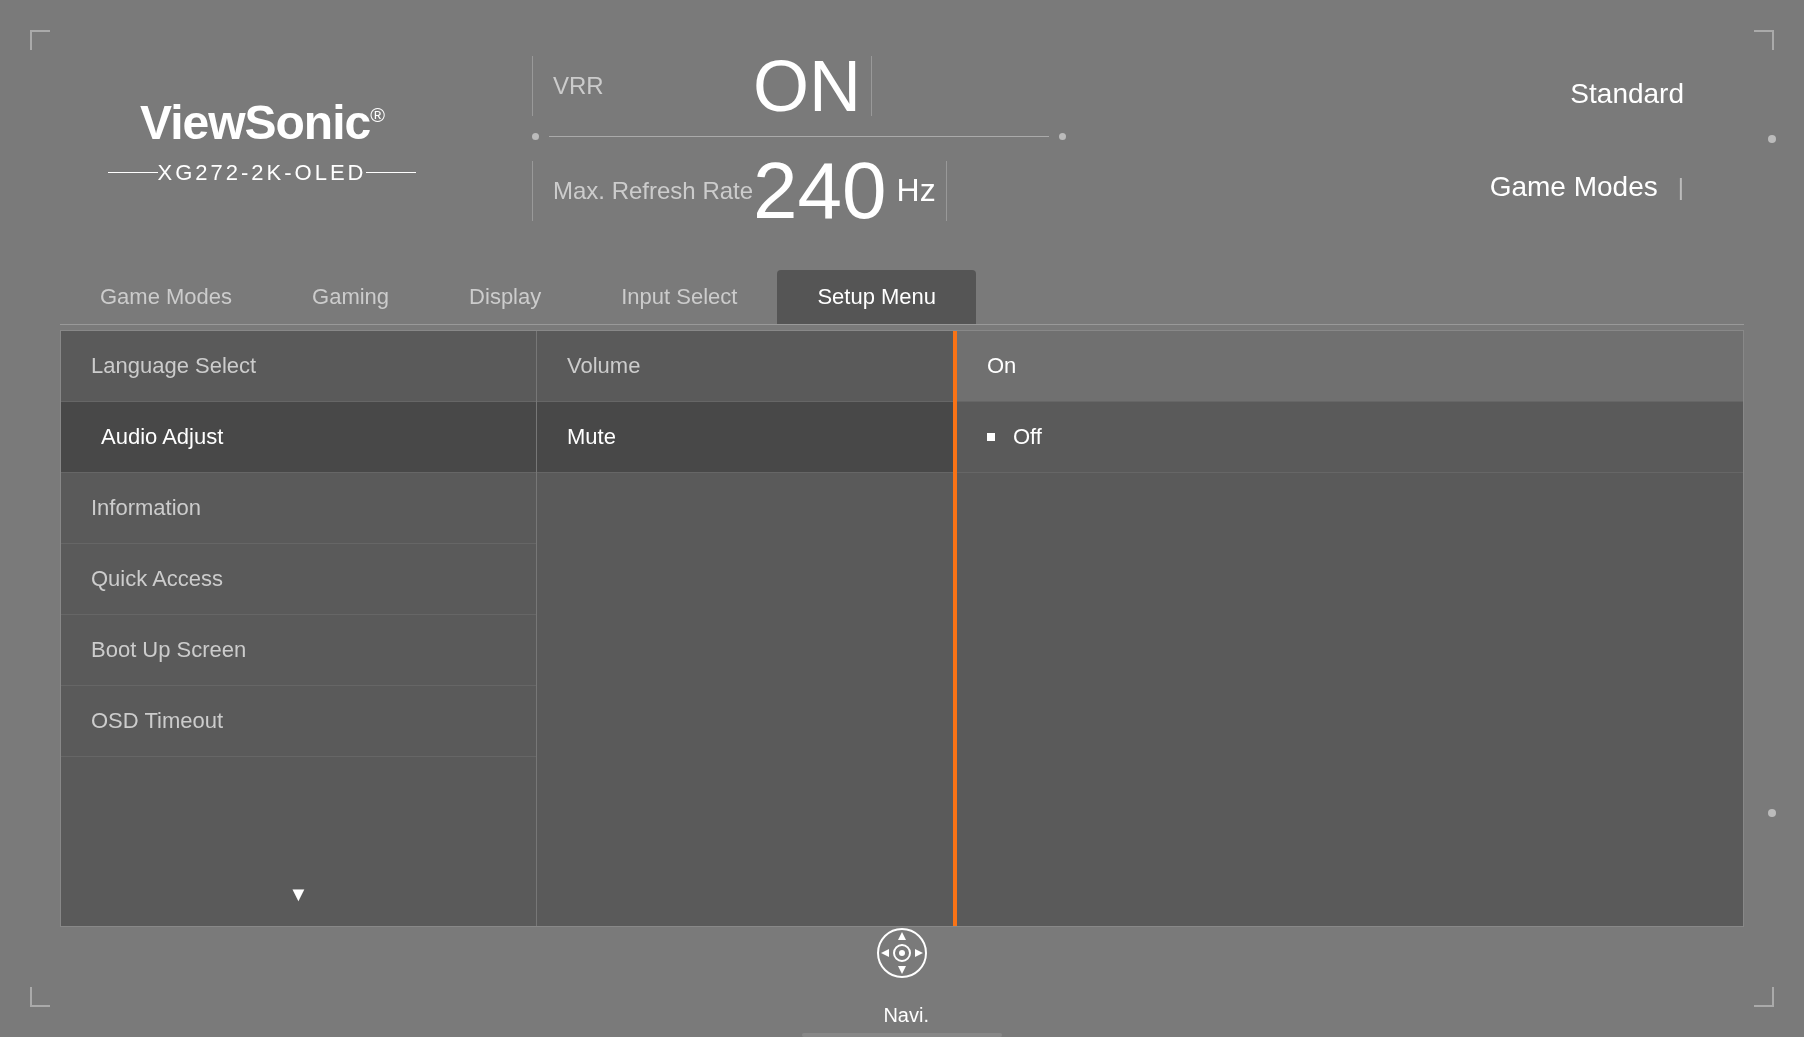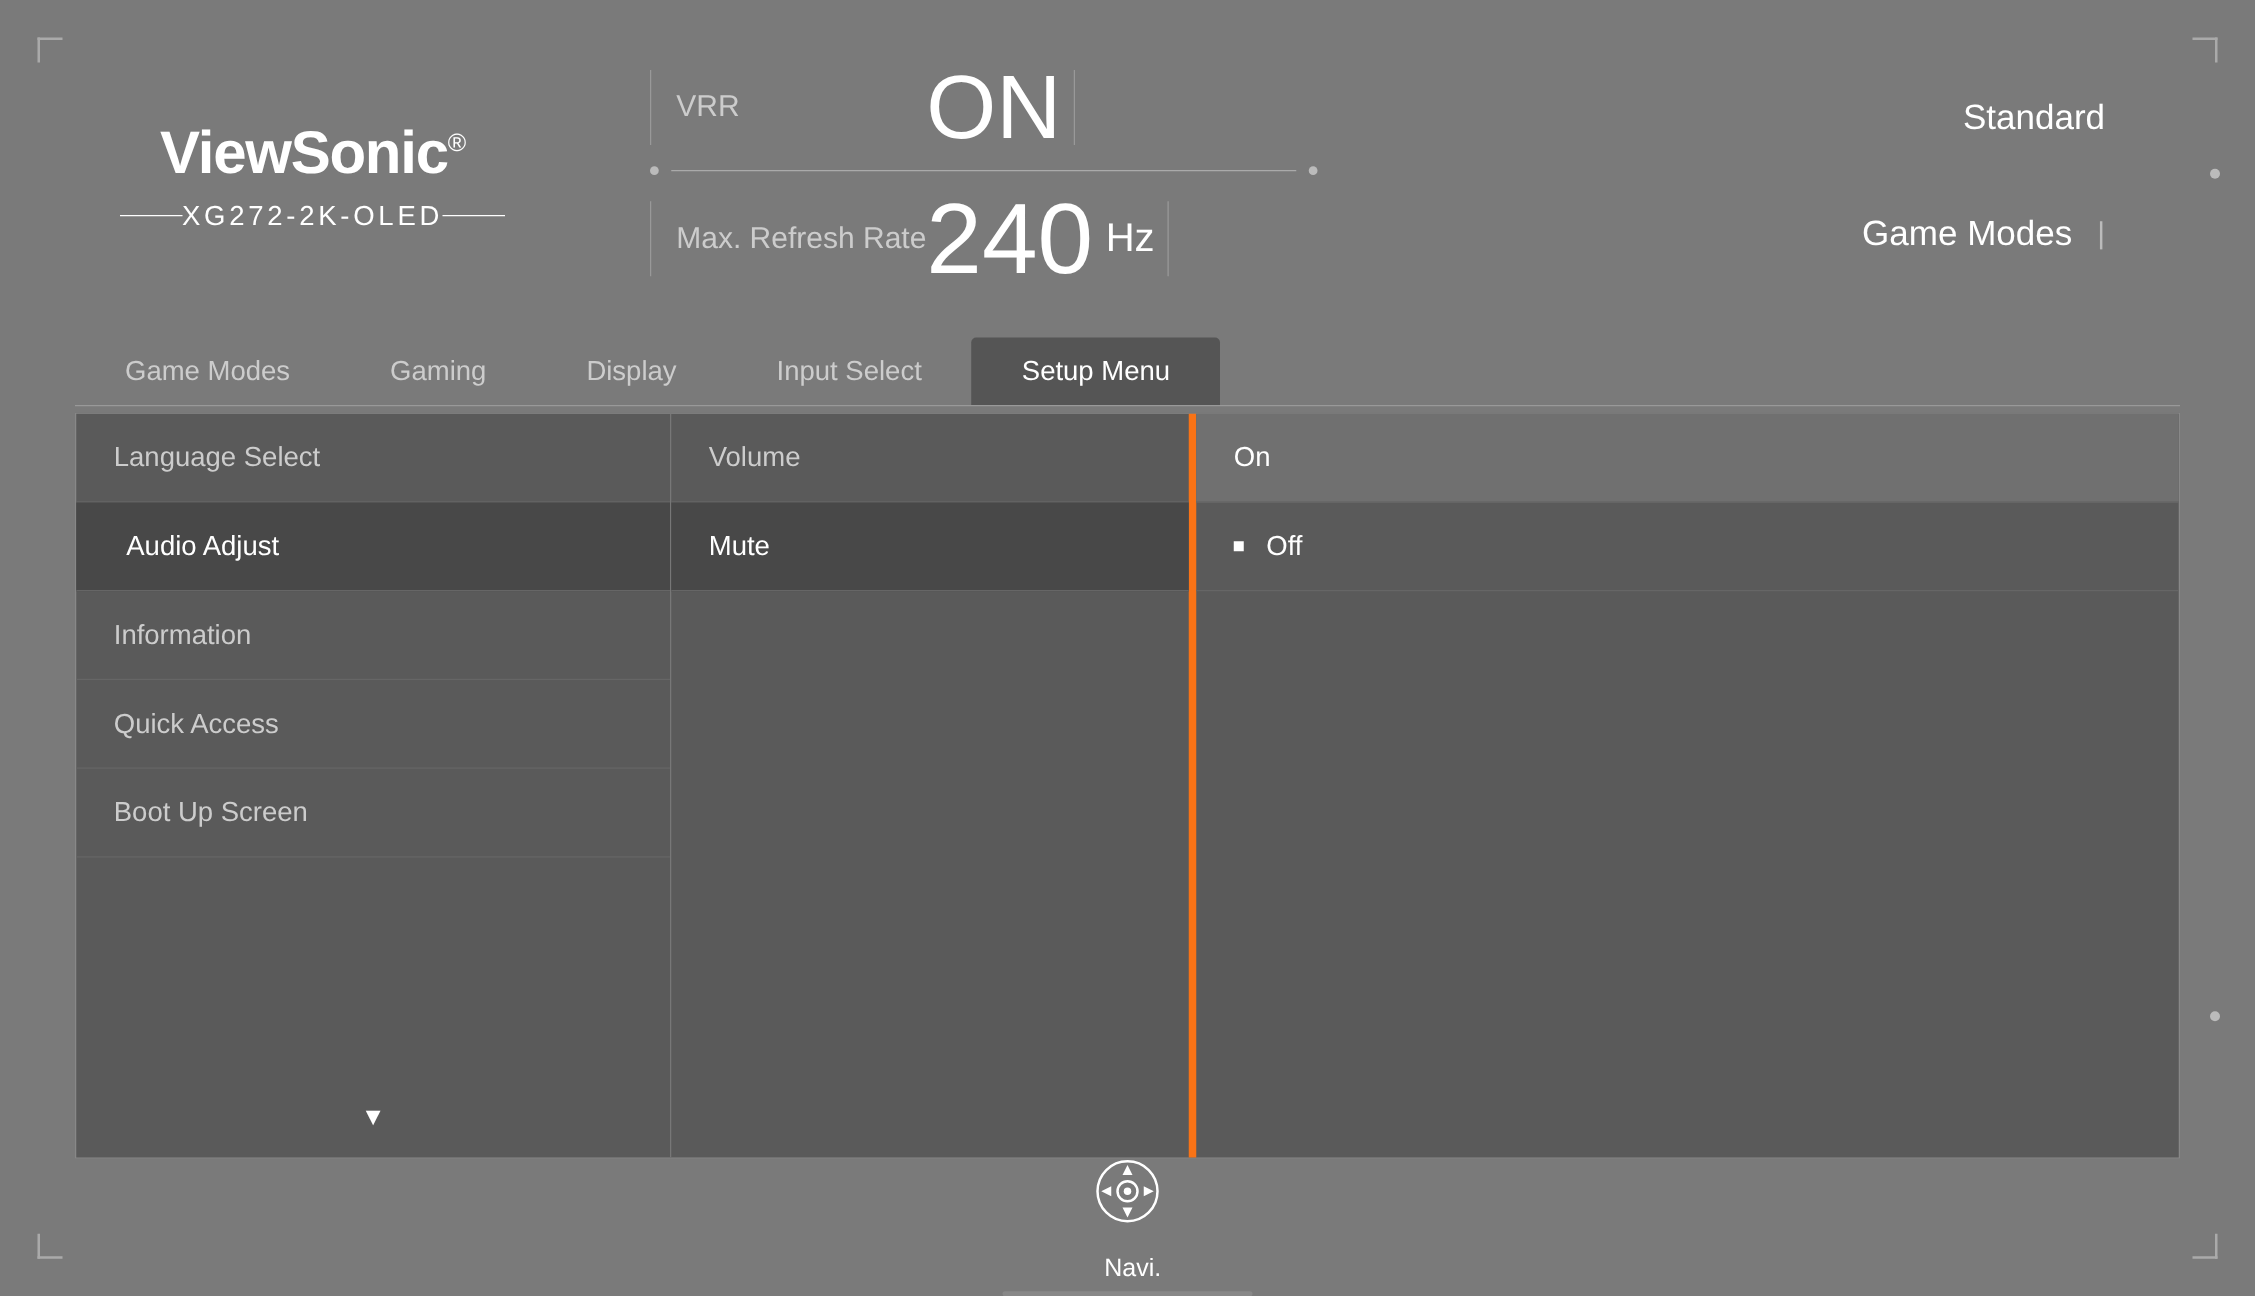--- a/index.html
+++ b/index.html
@@ -17,21 +17,21 @@
       width: 100%;
       height: 100%;
       background-color: #7a7a7a;
       position: relative;
     }
 
     
     .top-area {
       position: absolute;
       top: 0;
-      left: 0;
+      left: 12px;
       right: 0;
       height: 280px;
       display: flex;
       align-items: center;
       padding: 0 60px;
     }
 
     
     .brand-section {
       display: flex;
@@ -200,21 +200,21 @@
       justify-content: center;
       align-items: center;
       padding: 20px;
       color: white;
       font-size: 20px;
     }
 
     
     .menu-middle {
       width: 420px;
-      border-right: 6px solid #f97316;
+      border-right: 4px solid #f97316;
       display: flex;
       flex-direction: column;
     }
 
     .sub-menu-item {
       padding: 22px 30px;
       color: #ccc;
       font-size: 22px;
       font-weight: 300;
       cursor: pointer;
@@ -432,20 +432,21 @@
   </div>
 
   <div class="menu-container">
 
     <div class="menu-left">
       <div class="menu-item">Language Select</div>
       <div class="menu-item active">Audio Adjust</div>
       <div class="menu-item">Information</div>
       <div class="menu-item">Quick Access</div>
       <div class="menu-item">Boot Up Screen</div>
+      <div class="menu-item">OSD Timeout</div>
       <div style="flex:1;"></div>
       <div class="menu-down-arrow">▼</div>
     </div>
 
     <div class="menu-middle">
       <div class="sub-menu-item">Volume</div>
       <div class="sub-menu-item active">Mute</div>
     </div>
 
     <div class="menu-right">

